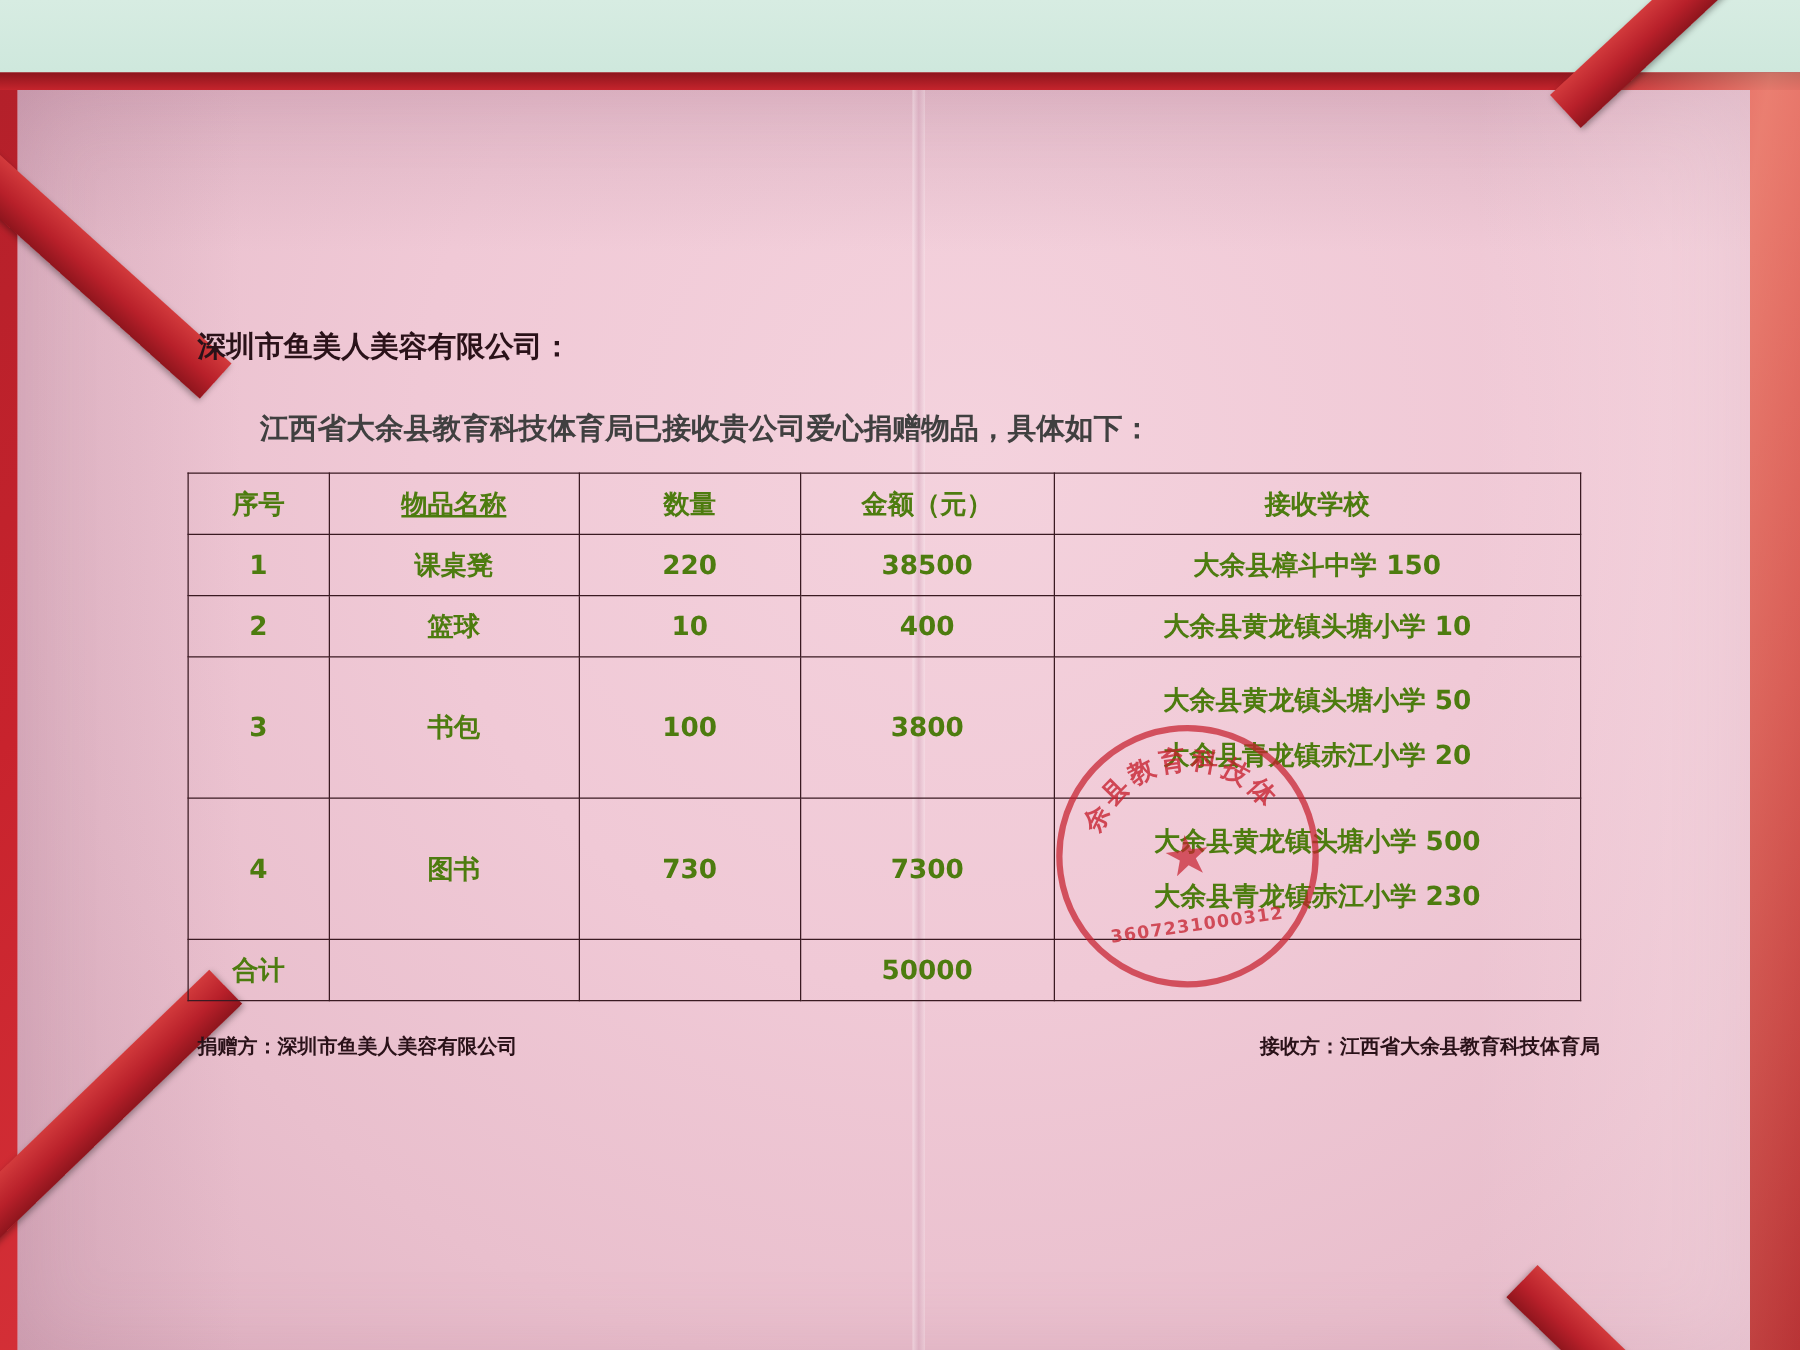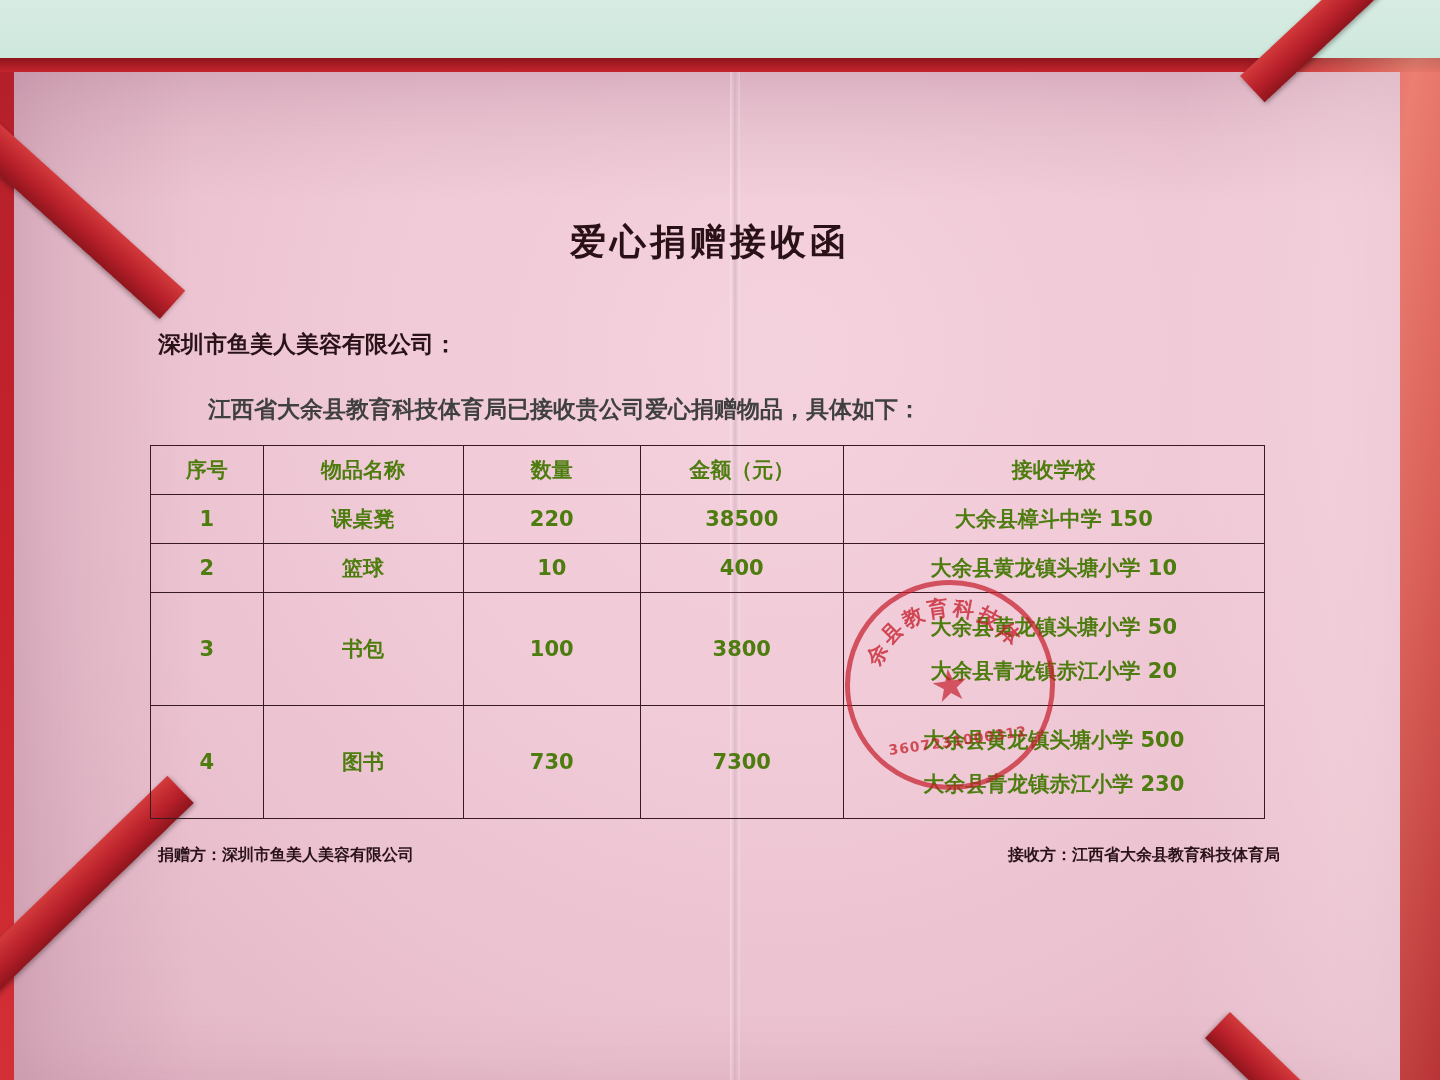--- a/index.html
+++ b/index.html
@@ -155,21 +155,21 @@
   }
   table.items th, table.items td {
     border: 1.6px solid #3a1a22;
     text-align: center;
     padding: 10px 4px;
     font-weight: 600;
     background: transparent;
   }
   table.items th { font-weight: 700; }
   .col-no    { width: 108px; }
-  .col-name  { width: 200px; }
+  .col-name  { width: 200px; text-decoration: underline; }
   .col-qty   { width: 175px; }
   .col-amt   { width: 200px; }
   .col-school{ width: 432px; }
   .school-two-line div { padding: 8px 0; }
   .tall td { height: 92px; }
 
   .footer {
     margin-top: 26px;
     position: relative;
     height: 110px;
@@ -251,21 +251,20 @@
   <div class="paper-shade-right"></div>
   <div class="fold-crease"></div>
 
   <div class="ribbon ribbon-tl"></div>
   <div class="ribbon ribbon-tr"></div>
   <div class="ribbon ribbon-bl"></div>
   <div class="ribbon ribbon-br"></div>
 
   <div class="doc">
 
-    <div class="doc-title">爱心捐赠接收函</div>
 
     <div class="salutation">深圳市鱼美人美容有限公司：</div>
 
     <div class="intro">江西省大余县教育科技体育局已接收贵公司爱心捐赠物品，具体如下：</div>
 
     <table class="items">
       <thead>
         <tr>
           <th class="col-no">序号</th>
           <th class="col-name">物品名称</th>
@@ -301,20 +300,27 @@
         </tr>
         <tr class="tall">
           <td>4</td>
           <td>图书</td>
           <td>730</td>
           <td>7300</td>
           <td class="school-two-line">
             <div>大余县黄龙镇头塘小学 500</div>
             <div>大余县青龙镇赤江小学 230</div>
           </td>
+        </tr>
+        <tr>
+          <td>合计</td>
+          <td></td>
+          <td></td>
+          <td>50000</td>
+          <td></td>
         </tr>
       </tbody>
     </table>
 
     <div class="footer">
       <div class="donor">捐赠方：深圳市鱼美人美容有限公司</div>
       <div class="receiver">
         <div>接收方：江西省大余县教育科技体育局</div>
       </div>
     </div>

